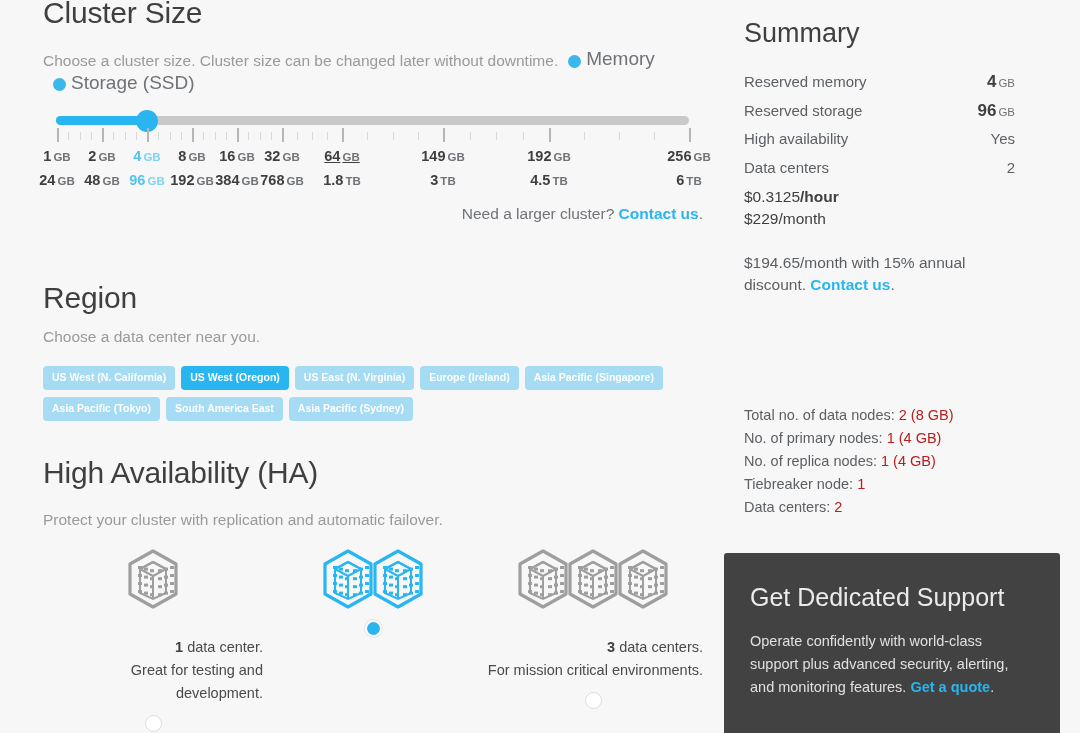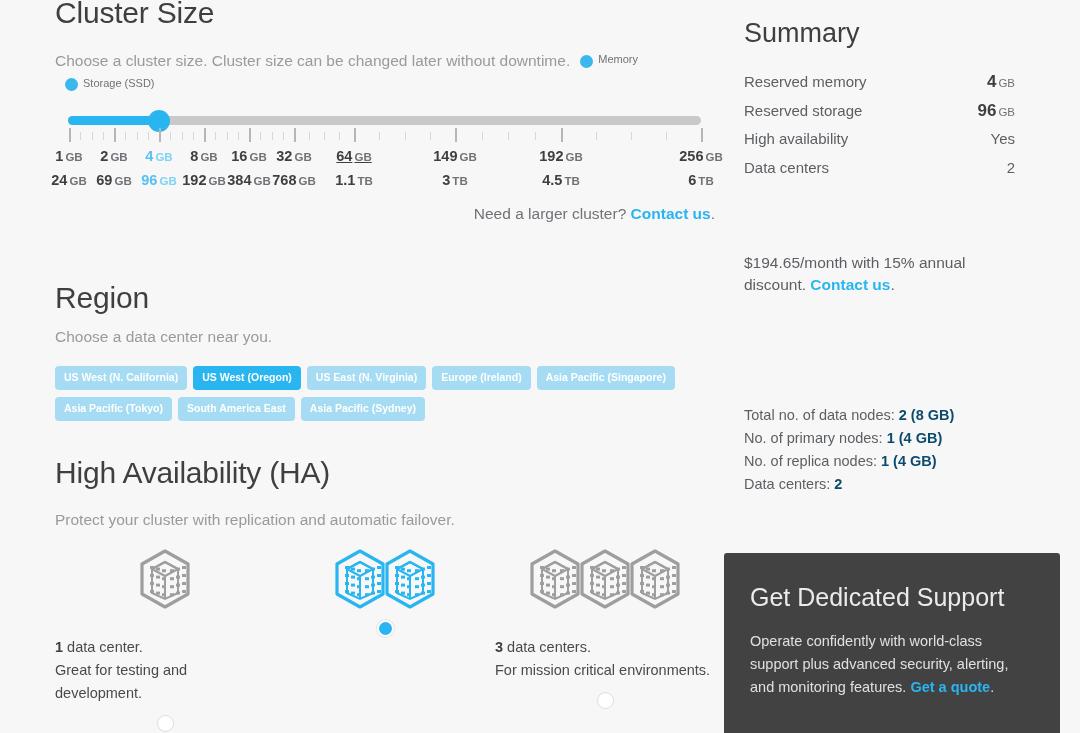--- a/index.html
+++ b/index.html
@@ -7,41 +7,41 @@
     width:1080px;height:733px;
     background:#f7f7f7;
     font-family:"Liberation Sans", sans-serif;
     color:#4a4a4a;
     overflow:hidden;
     position:relative;
   }
   .page{position:relative;width:1080px;height:733px;}
 
   
-  .left{position:absolute;left:16px;top:0;width:710px;height:733px;}
+  .left{position:absolute;left:4px;top:0;width:710px;height:733px;}
   .h1{
     font-size:30px;font-weight:400;color:#3f3f3f;
     letter-spacing:-0.2px;margin:0;
   }
   .sub{
     font-size:15.5px;color:#9a9a9a;line-height:22px;margin:0;
   }
 
   
   #cluster-size-title{position:absolute;left:39px;top:-4px;}
   #cluster-size-desc{position:absolute;left:39px;top:48px;width:640px;}
   .legend{
     display:inline-flex;align-items:center;gap:5px;
     margin-left:10px;vertical-align:baseline;
   }
   .legend .dot{
     width:13px;height:13px;border-radius:50%;display:inline-block;
     position:relative;top:2px;
   }
-  .legend .ltxt{font-size:11px;color:#6f7276;}
+  .legend .ltxt{font-size:19px;color:#6f7276;}
 
   
   .slider-wrap{position:absolute;left:39px;top:100px;width:660px;}
   .track{
     position:absolute;left:13px;top:16px;width:633px;height:9px;
     background:#c9c9c9;border-radius:5px;
   }
   .track-fill{
     position:absolute;left:0;top:0;height:9px;width:93px;
     background:#29b6f0;border-radius:5px 0 0 5px;
@@ -88,21 +88,21 @@
   }
   .pill.selected{background:#29b6f0;}
 
   
   #ha-title{position:absolute;left:39px;top:456px;}
   #ha-desc{position:absolute;left:39px;top:509px;text-align:right;}
   .ha-options{
     position:absolute;left:39px;top:548px;width:660px;
     display:flex;
   }
-  .ha-opt{width:220px;text-align:left;cursor:pointer;}
+  .ha-opt{width:220px;text-align:right;cursor:pointer;}
   .ha-icons{height:62px;display:flex;justify-content:center;align-items:center;gap:-2px;}
   .ha-icons svg{display:block;margin:0 -3px;}
   .ha-text{
     margin-top:26px;font-size:14.5px;color:#4a4a4a;line-height:23px;
   }
   .ha-text b{font-weight:bold;color:#3f3f3f;}
   .radio{
     margin:10px auto 0;width:17px;height:17px;border-radius:50%;
     background:#ffffff;border:1px solid #dcdcdc;box-sizing:border-box;
     cursor:pointer;
@@ -125,21 +125,21 @@
   .sum-val{font-size:15px;color:#5b5f63;}
   .sum-val b{font-size:17px;font-weight:bold;color:#3f3f3f;}
   .sum-val .u{font-size:11.5px;color:#6f7276;margin-left:2px;}
 
   .price{position:absolute;left:0;top:186px;font-size:15.5px;color:#3f3f3f;line-height:22px;}
   .price b{font-weight:bold;}
   .discount{position:absolute;left:0;top:252px;width:250px;font-size:15.5px;color:#5b5f63;line-height:22px;}
 
   #config-title{position:absolute;left:0;top:358px;}
   .config-list{position:absolute;left:0;top:404px;font-size:14.5px;color:#5b5f63;line-height:23px;}
-  .config-list b{font-weight:bold;color:#0c4a6e;}
+  .config-list b{font-weight:normal;color:#b91c1c;}
 
   .support{
     position:absolute;left:-20px;top:553px;width:336px;height:200px;
     background:#424242;border-radius:3px;padding:26px 26px 0;
     box-sizing:border-box;
   }
   .support h3{
     margin:0;font-size:25px;font-weight:400;color:#ebebeb;line-height:37px;
   }
   .support p{
@@ -217,26 +217,26 @@
           <div class="lab" style="left: 149px;"><span>8</span><span class="u">GB</span></div>
           <div class="lab" style="left: 194px;"><span>16</span><span class="u">GB</span></div>
           <div class="lab" style="left: 239px;"><span>32</span><span class="u">GB</span></div>
           <div class="lab" style="left: 299px; text-decoration: underline;"><span>64</span><span class="u">GB</span></div>
           <div class="lab" style="left: 400px;"><span>149</span><span class="u">GB</span></div>
           <div class="lab" style="left: 506px;"><span>192</span><span class="u">GB</span></div>
           <div class="lab" style="left: 646px;"><span>256</span><span class="u">GB</span></div>
         </div>
       <div class="labels2" id="slider-labels-storage">
           <div class="lab" style="left: 14px;"><span>24</span><span class="u">GB</span></div>
-          <div class="lab" style="left: 59px;"><span>69</span><span class="u">GB</span></div>
+          <div class="lab" style="left: 59px;"><span>48</span><span class="u">GB</span></div>
           <div class="lab active" style="left: 104px;"><span>96</span><span class="u">GB</span></div>
           <div class="lab" style="left: 149px;"><span>192</span><span class="u">GB</span></div>
           <div class="lab" style="left: 194px;"><span>384</span><span class="u">GB</span></div>
           <div class="lab" style="left: 239px;"><span>768</span><span class="u">GB</span></div>
-          <div class="lab" style="left: 299px;"><span>1.1</span><span class="u">TB</span></div>
+          <div class="lab" style="left: 299px;"><span>1.8</span><span class="u">TB</span></div>
           <div class="lab" style="left: 400px;"><span>3</span><span class="u">TB</span></div>
           <div class="lab" style="left: 506px;"><span>4.5</span><span class="u">TB</span></div>
           <div class="lab" style="left: 646px;"><span>6</span><span class="u">TB</span></div>
         </div>
     </div>
 
     <div class="need">
       <span>Need a larger cluster? </span><a class="link" href="#">Contact us</a><span>.</span>
     </div>
 
@@ -463,29 +463,34 @@
         <div class="sum-row">
           <span>High availability</span>
           <span class="sum-val"><span>Yes</span></span>
         </div>
         <div class="sum-row">
           <span>Data centers</span>
           <span class="sum-val"><span>2</span></span>
         </div>
       </div>
 
+    <div class="price">
+      <div><span>$0.3125</span><b>/hour</b></div>
+      <div>$229/month</div>
+    </div>
 
     <div class="discount">
       <span>$194.65/month with 15% annual discount. </span><a class="link" href="#">Contact us</a><span>.</span>
     </div>
 
     <div class="config-list" id="config-rows">
         <div><span>Total no. of data nodes: </span><b>2 (8 GB)</b></div>
         <div><span>No. of primary nodes: </span><b>1 (4 GB)</b></div>
         <div><span>No. of replica nodes: </span><b>1 (4 GB)</b></div>
+        <div><span>Tiebreaker node: </span><b>1</b></div>
         <div><span>Data centers: </span><b>2</b></div>
       </div>
 
     <div class="support">
       <h3>Get Dedicated Support</h3>
       <p><span>Operate confidently with world-class support plus advanced security, alerting, and monitoring features. </span><a href="#">Get a quote</a><span>.</span></p>
     </div>
 
   </div>
 </div>

